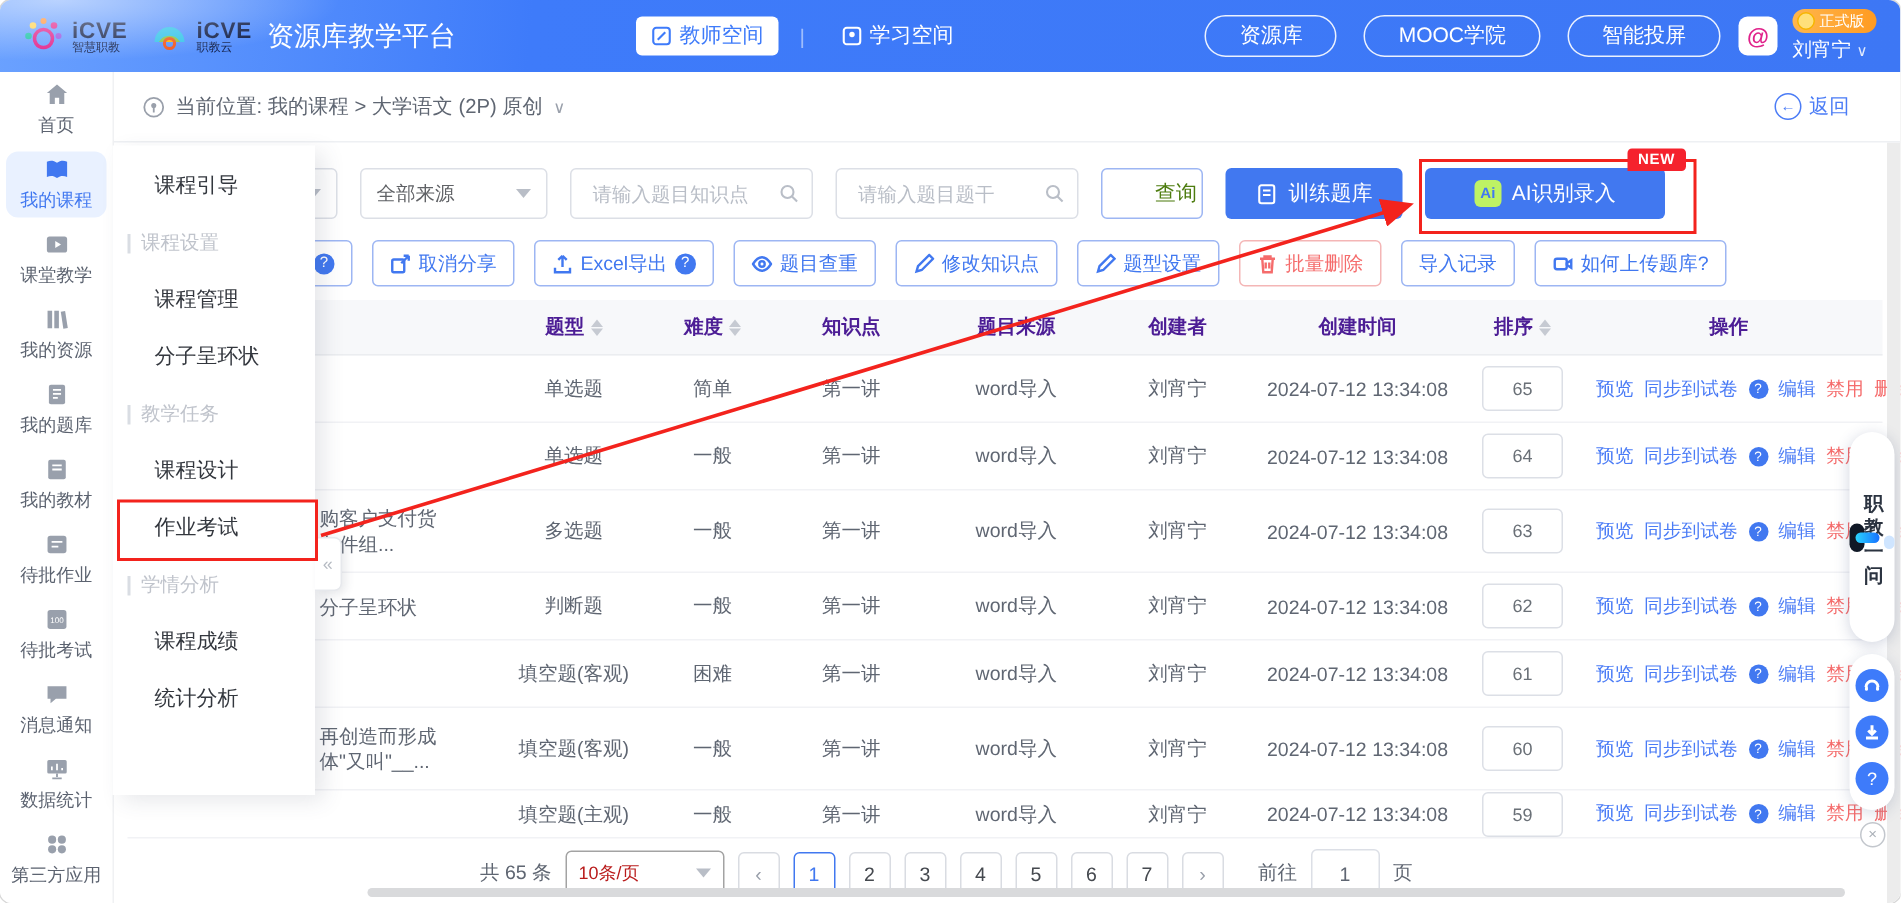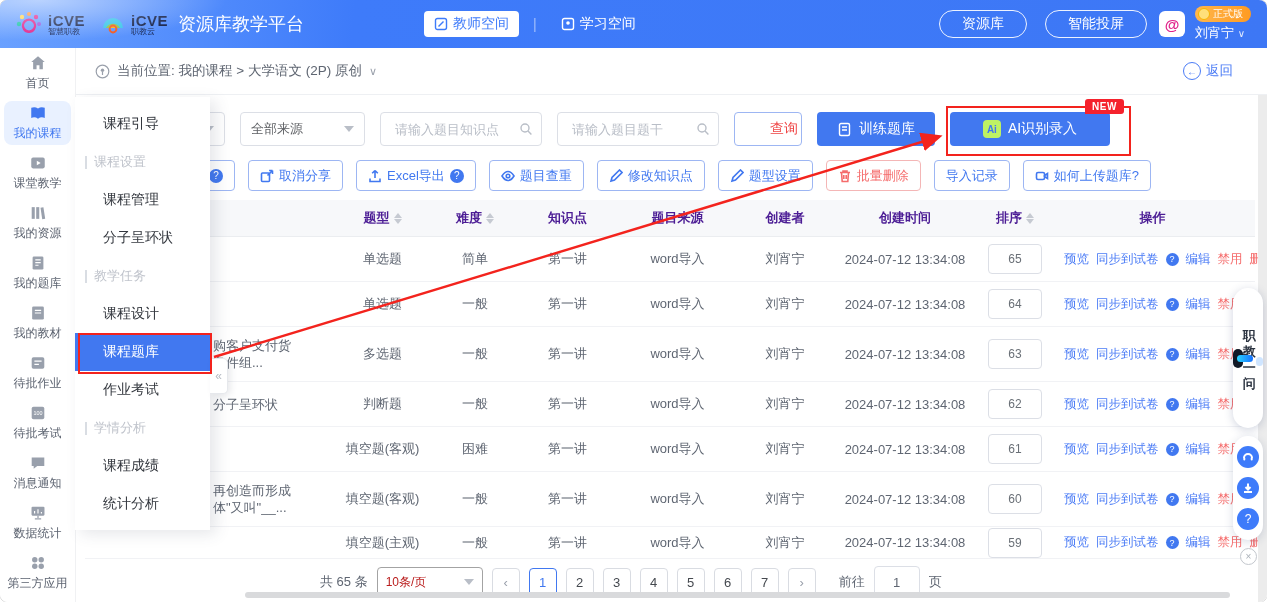--- a/index.html
+++ b/index.html
@@ -38,21 +38,21 @@
   
   .content{position:absolute;left:75px;right:0;top:94px;bottom:0;background:#fff;z-index:1;}
   .filter-row{position:absolute;left:0;top:18px;display:flex;align-items:center;gap:15px;padding-left:25px;}
   .sel,.inp{height:34px;border:1px solid #dcdfe6;border-radius:4px;background:#fff;display:flex;align-items:center;font-size:13px;color:#606266;box-sizing:border-box;}
   .sel{width:125px;padding:0 10px;justify-content:space-between;}
   .inp{width:162px;padding:0 8px 0 12px;justify-content:space-between;}
   .inp input{border:0;outline:0;width:110px;font-size:13px;font-family:inherit;color:#606266;}
   .inp input::placeholder{color:#b9bec7;}
   .caret-down{width:0;height:0;border-left:5px solid transparent;border-right:5px solid transparent;border-top:6px solid #b9bec7;display:inline-block;}
   .btn{height:34px;border-radius:4px;font-size:14px;display:flex;align-items:center;justify-content:center;box-sizing:border-box;cursor:pointer;}
-  .btn-plain{border:1px solid #9db6f3;color:#ef4444;background:#fff;width:68px;padding-left:32px;}
+  .btn-plain{border:1px solid #9db6f3;color:#4d7c0f;background:#fff;width:68px;padding-left:32px;}
   .btn-primary{background:#4178f0;color:#fff;border:0;gap:7px;padding:0 20px;}
   .ai-chip{width:18px;height:18px;background:#bef264;border-radius:4px;color:#4178f0;font-weight:bold;font-size:10px;display:flex;align-items:center;justify-content:center;}
   
   .tool-row{position:absolute;left:0;top:66px;display:flex;align-items:center;gap:13px;padding-left:65px;}
   .tbtn{height:29px;border:1px solid #9db6f3;border-radius:4px;color:#4178f0;background:#fff;font-size:13px;display:flex;align-items:center;gap:5px;padding:0 11px;white-space:nowrap;}
   .tbtn.danger{border-color:#f4b6b6;color:#f56c6c;}
   .helpdot{width:14px;height:14px;border-radius:50%;background:#4178f0;color:#fff;font-size:10px;display:inline-flex;align-items:center;justify-content:center;}
   .tbtn svg{width:14px;height:14px;stroke:currentColor;fill:none;stroke-width:1.6;}
   
   .tbl{position:absolute;left:10px;right:12px;top:106px;font-size:13px;color:#5f6672;}
@@ -501,21 +501,20 @@
         <b></b>
         <span>课程设置</span>
       </div>
     <div class="m-item">课程管理</div>
     <div class="m-item">分子呈环状</div>
     <div class="m-section">
         <b></b>
         <span>教学任务</span>
       </div>
     <div class="m-item">课程设计</div>
-    <div class="m-item active">课程题库</div>
     <div class="m-item">作业考试</div>
     <div class="m-section">
         <b></b>
         <span>学情分析</span>
       </div>
     <div class="m-item">课程成绩</div>
     <div class="m-item">统计分析</div>
   </div>
   <div class="collapse-tab">«</div>
 
@@ -560,20 +559,21 @@
       <span class="nav-pill">
         <svg width="14" height="14" viewBox="0 0 14 14">
             <rect x="1.5" y="1.5" width="11" height="11" rx="2" fill="none" stroke="#fff" stroke-width="1.4"></rect>
             <circle cx="7" cy="6" r="1.8" fill="#fff"></circle>
           </svg>
         <span>学习空间</span>
       </span>
     </div>
     <div class="pillgrp">
       <span class="o-pill">资源库</span>
+      <span class="o-pill">MOOC学院</span>
       <span class="o-pill">智能投屏</span>
     </div>
     <span class="hdr-app">@</span>
     <div class="usergrp">
       <span class="ver-badge">
           <span class="medal"></span>
           <span>正式版</span>
         </span>
       <span class="uname"><span>刘宵宁</span> <span style="font-size:10px;opacity:.85;">∨</span></span>
     </div>

